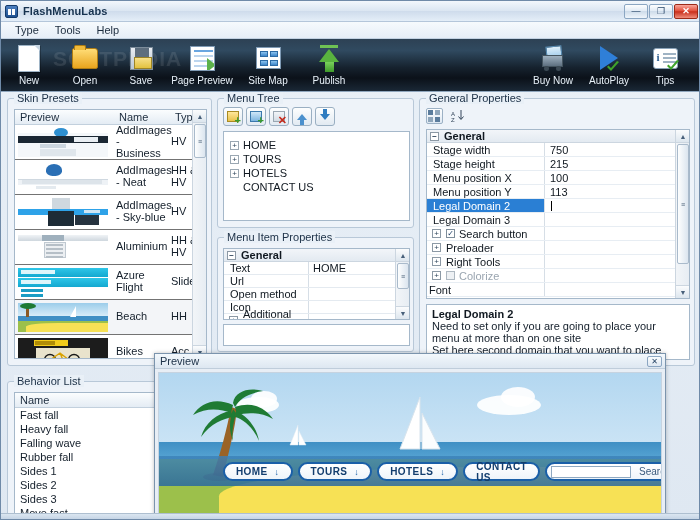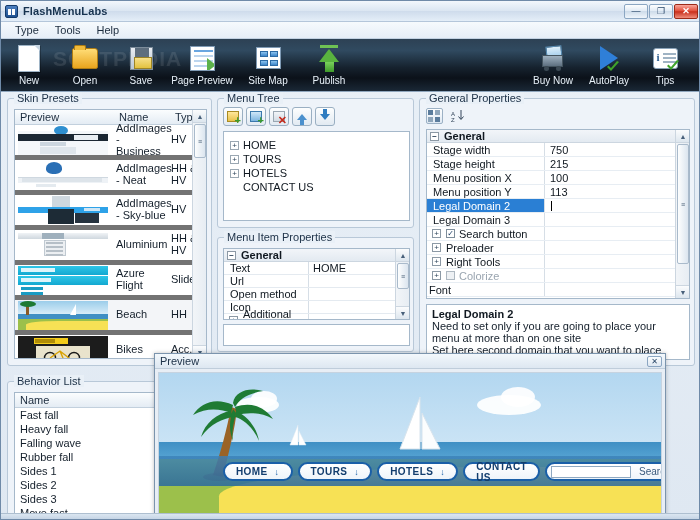--- a/index.html
+++ b/index.html
@@ -137,21 +137,21 @@
   .listbox {
     background: #fff; border: 1px solid #a5b8ca; overflow: hidden; position: relative;
   }
 
   
   #skinPanel { left: 6px; top: 97px; width: 205px; height: 268px; }
   #skinList { position: absolute; left: 6px; top: 10px; width: 193px; height: 250px; }
   .sp-head { display:flex; height:15px; background: linear-gradient(180deg,#fbfdfe,#e4ecf4);
      border-bottom:1px solid #c2d0dd; font-size:11px; color:#1b2b3d; align-items:center; }
   .sp-head div { padding-left:5px; }
-  .sp-row { display:flex; height:35px; align-items:center; border-bottom:5px solid #737373; font-size:11px;
+  .sp-row { display:flex; height:35px; align-items:center; border-bottom:1px solid #737373; font-size:11px;
      color:#141f2b; }
   .sp-row.sel { background:#f3f5f8; }
   .sp-c1 { width: 96px; height:33px; overflow:hidden; position:relative; }
   .sp-c2 { width: 56px; padding-left:5px; line-height:1.05; }
   .sp-c3 { width: 34px; padding-left:4px; line-height:1.05; }
 
   
   .thumb { position:absolute; left:3px; top:2px; width:90px; height:29px; background:#fff; overflow:hidden;}
   .tb-bar { position:absolute; left:0; width:100%; }
 

